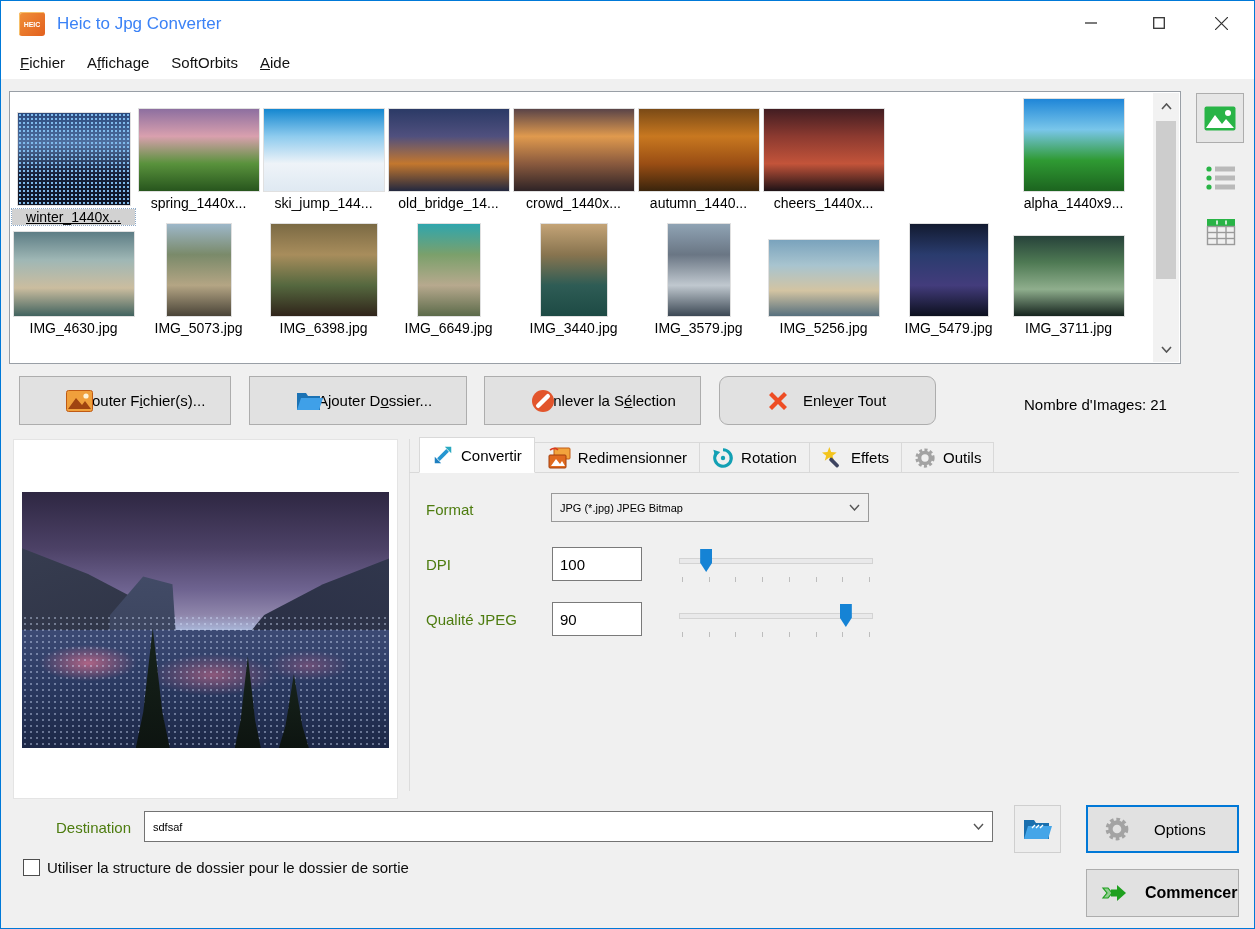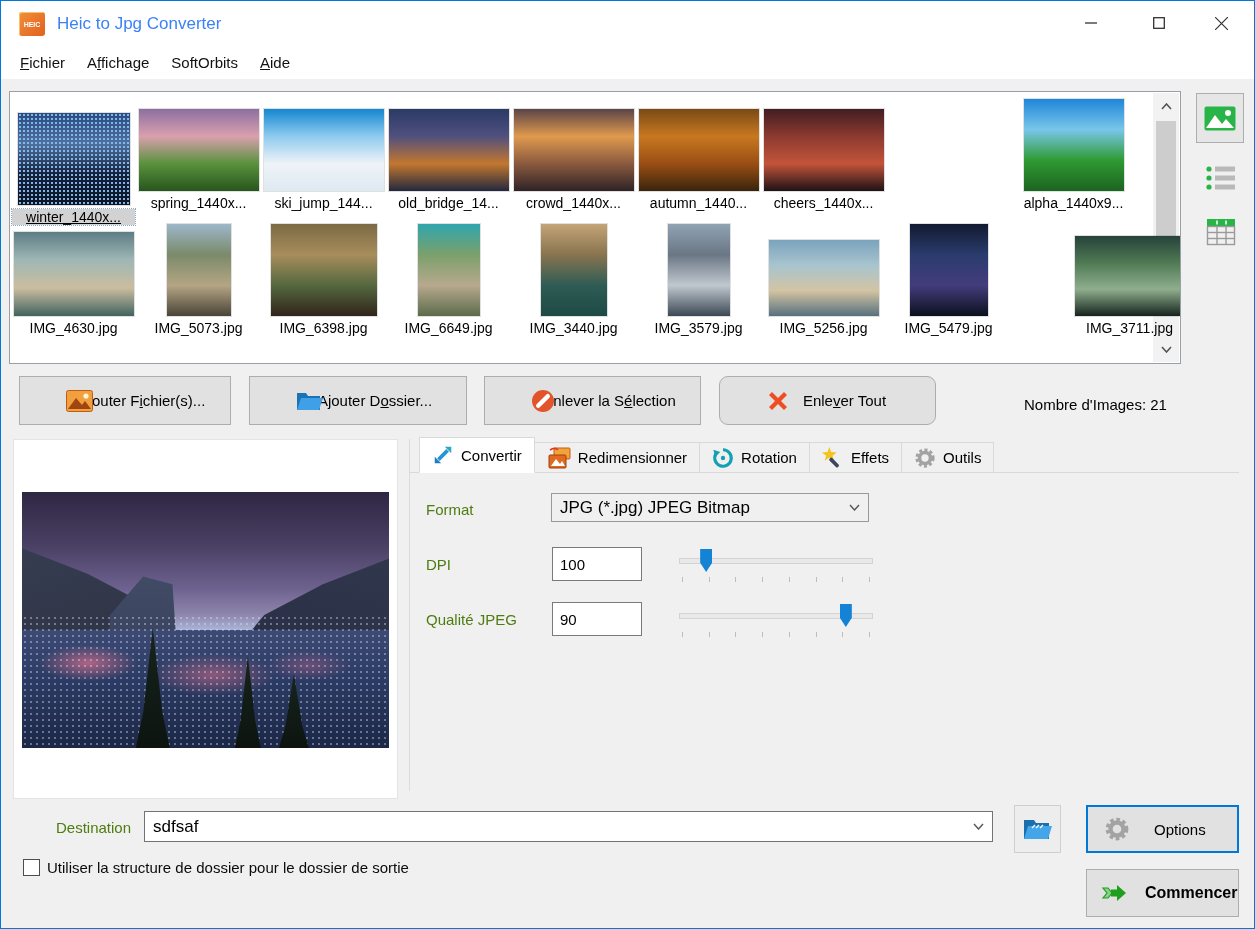--- a/index.html
+++ b/index.html
@@ -67,21 +67,21 @@
   
   .vline { position:absolute; left:408px; top:438px; height:352px; border-left:1px solid #dcdcdc; }
   .tabline { position:absolute; left:408px; right:15px; top:471px; border-top:1px solid #d9d9d9; }
   .tabs { position:absolute; left:418px; top:436px; height:36px; display:flex; align-items:flex-end; z-index:2; }
   .tab { display:flex; align-items:center; gap:7px; height:31px; padding:0 12px; font-size:15px; color:#000; background:#f0f0f0; border:1px solid #d9d9d9; border-left:none; }
   .tab:first-child { border-left:1px solid #d9d9d9; }
   .tab.active { height:36px; background:#fff; border-bottom:1px solid #fff; border-left:1px solid #d9d9d9; position:relative; }
 
   
   .fld-label { position:absolute; font-size:15px; color:#4d7c0f; }
-  .combo { position:absolute; display:flex; align-items:center; background:#f0f0f0; border:1px solid #999; font-size:17px; color:#000; padding:0 8px; }
+  .combo { position:absolute; display:flex; align-items:center; background:#f0f0f0; border:1px solid #999; font-size:11px; color:#000; padding:0 8px; }
   .combo .cv { flex:1; white-space:nowrap; overflow:hidden; }
   .txt-input { position:absolute; border:1px solid #7a7a7a; background:#fff; font-family:"Liberation Sans",sans-serif; font-size:15px; padding:0 7px; color:#000; }
   .slider { position:absolute; width:194px; height:40px; }
   .slider-track { position:absolute; left:0; right:0; top:13px; height:6px; background:#e9e9ea; border:1px solid #d3d3d3; }
   .slider-thumb { position:absolute; top:4px; width:12px; height:23px; background:#1583d5; clip-path:polygon(0 0,100% 0,100% 60%,50% 100%,0 60%); }
   .slider-ticks { position:absolute; left:3px; right:3px; top:32px; display:flex; justify-content:space-between; }
   .slider-ticks span { width:1px; height:5px; background:#bdbdbd; }
 
   
   .dest-combo { left:143px; top:810px; width:849px; height:31px; background:#fff; border:1px solid #737373; }
@@ -227,21 +227,21 @@
           <div class="thumb-img" style="width: 110px; height: 76px; background: linear-gradient(rgb(122, 163, 189), rgb(168, 196, 207), rgb(211, 196, 162), rgb(87, 112, 126));"></div>
         </div>
         <div class="thumb-label">IMG_5256.jpg</div>
       </div>
       <div class="thumb-cell" style="left: 877px; top: 131px;">
         <div class="thumb-imgwrap">
           <div class="thumb-img" style="width: 78px; height: 92px; background: linear-gradient(rgb(18, 26, 48), rgb(42, 60, 110), rgb(67, 60, 124), rgb(12, 16, 30));"></div>
         </div>
         <div class="thumb-label">IMG_5479.jpg</div>
       </div>
-      <div class="thumb-cell" style="left: 1058px; top: 131px;">
+      <div class="thumb-cell" style="left: 997px; top: 131px;">
         <div class="thumb-imgwrap">
           <div class="thumb-img" style="width: 110px; height: 80px; background: linear-gradient(rgb(39, 66, 58), rgb(79, 122, 84), rgb(143, 174, 141), rgb(21, 36, 30));"></div>
         </div>
         <div class="thumb-label">IMG_3711.jpg</div>
       </div>
       <div class="thumb-cell" style="left: 2px; top: 251px;">
         <div class="thumb-imgwrap"></div>
       </div>
       <div class="thumb-cell" style="left: 127px; top: 251px;">
         <div class="thumb-imgwrap"></div>

